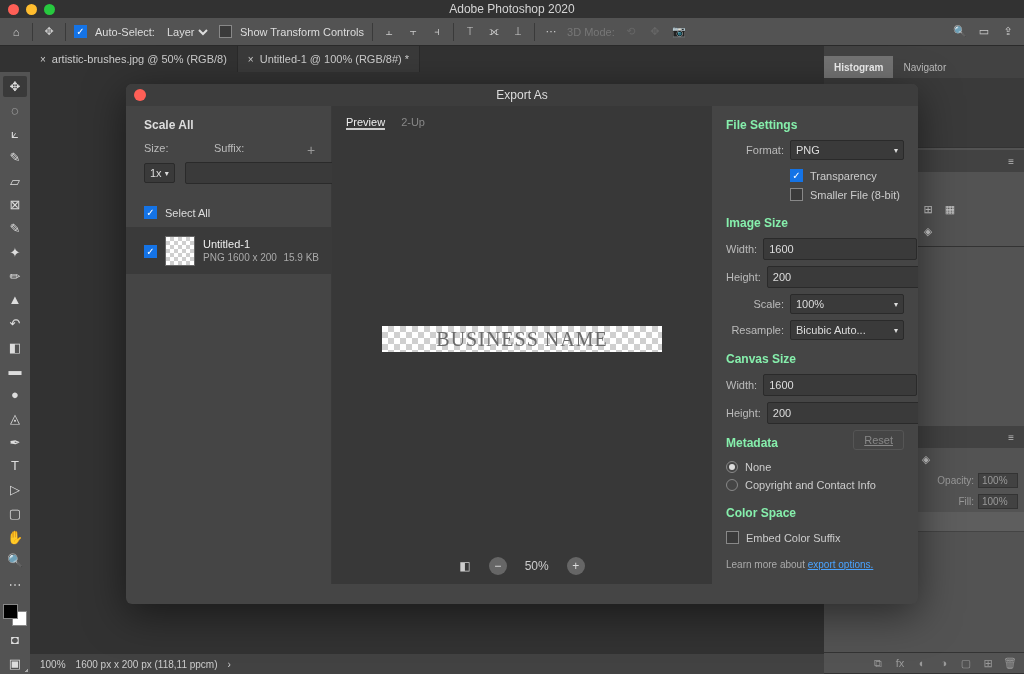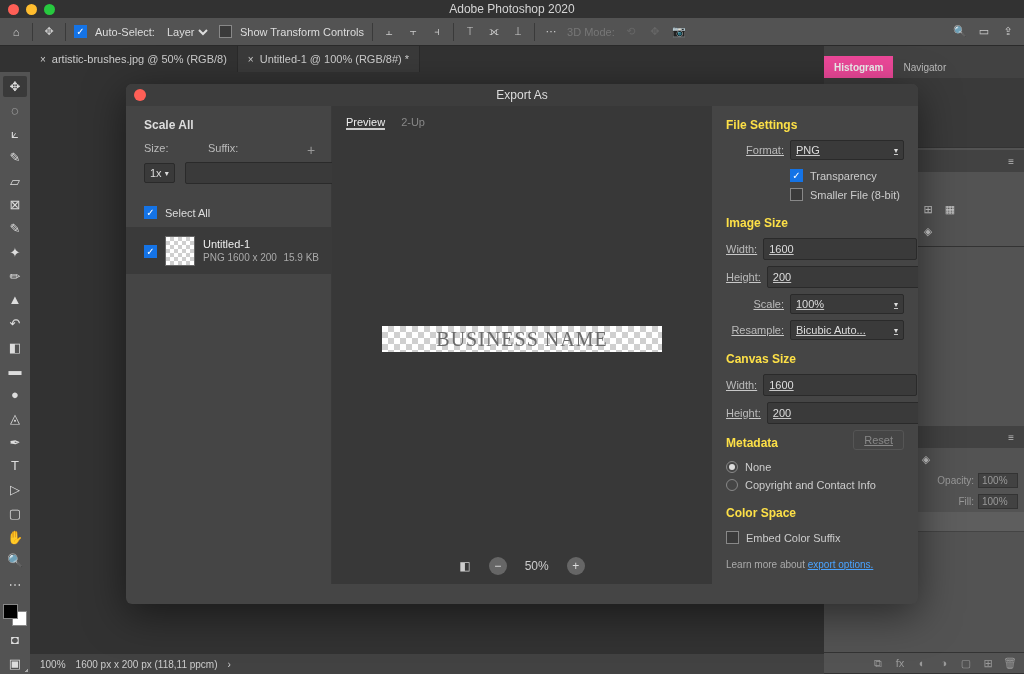--- a/index.html
+++ b/index.html
@@ -30,21 +30,21 @@
 .tool.sel { background: #3a3a3a; }
 .tool-corner { position: absolute; bottom: 2px; right: 2px; width: 0; height: 0; border-left: 3px solid transparent; border-bottom: 3px solid #aaa; }
 .fgbg { width: 24px; height: 24px; position: relative; margin-top: 6px; }
 .fgbg .bg { position: absolute; right: 0; bottom: 0; width: 15px; height: 15px; background: #fff; border: 1px solid #888; }
 .fgbg .fg { position: absolute; left: 0; top: 0; width: 15px; height: 15px; background: #000; border: 1px solid #888; }
 
 
 .right-panels { position: absolute; top: 46px; right: 0; width: 200px; bottom: 0; background: #535353; display: flex; flex-direction: column; }
 .panel-tabs { display: flex; background: #424242; height: 22px; align-items: stretch; }
 .panel-tab { padding: 0 10px; font-size: 10px; display: flex; align-items: center; color: #bbb; }
-.panel-tab.act { background: #ec4899; font-weight: bold; color: #eee; }
+.panel-tab.act { background: #737373; font-weight: bold; color: #eee; }
 .panel-body { background: #535353; border-bottom: 1px solid #333; }
 .panel-icons { display: flex; gap: 6px; padding: 4px 8px; color: #ccc; flex-wrap: wrap; }
 .mini-ico { width: 16px; height: 14px; display: inline-flex; align-items: center; justify-content: center; font-size: 11px; }
 .layer-opt { display: flex; align-items: center; gap: 4px; padding: 3px 6px; font-size: 10px; color: #999; }
 .layer-opt input { width: 40px; background: #424242; border: 1px solid #333; color: #999; font-size: 10px; padding: 1px 3px; }
 .layer-row { background: #5e5e5e; padding: 4px 6px; font-size: 10px; color: #ddd; border-bottom: 1px solid #444; }
 .panel-footer { display: flex; gap: 6px; padding: 3px 6px; justify-content: flex-end; color: #999; font-size: 11px; border-top: 1px solid #333; }
 
 
 .statusbar { position: absolute; bottom: 0; left: 30px; right: 200px; height: 20px; background: #424242; display: flex; align-items: center; padding: 0 10px; gap: 10px; font-size: 10px; color: #ccc; }
@@ -52,21 +52,21 @@
 
 .dialog-overlay { position: absolute; inset: 0; background: rgba(0,0,0,0); }
 .dialog { position: absolute; top: 84px; left: 126px; width: 792px; height: 520px; background: #454545; border-radius: 6px; box-shadow: 0 10px 40px rgba(0,0,0,0.5); display: flex; flex-direction: column; overflow: hidden; }
 .dlg-title { height: 22px; background: #3d3d3d; text-align: center; line-height: 22px; font-size: 12px; color: #ddd; position: relative; }
 .dlg-title .dot { position: absolute; left: 8px; top: 5px; width: 12px; height: 12px; border-radius: 50%; background: #ff5f56; }
 .dlg-body { flex: 1; display: flex; }
 
 
 .dlg-left { width: 206px; background: #454545; padding: 12px 12px 0 18px; display: flex; flex-direction: column; border-right: 1px solid #3a3a3a; }
 .section-label { font-size: 12px; font-weight: 600; color: #ddd; margin-bottom: 10px; }
-.scale-row { display: flex; gap: 14px; margin-bottom: 4px; font-size: 11px; color: #bbb; }
+.scale-row { display: flex; gap: 20px; margin-bottom: 4px; font-size: 11px; color: #bbb; }
 .scale-row .col-size { width: 50px; }
 .scale-row .col-suf { flex: 1; }
 .scale-ctrl { display: flex; gap: 10px; margin-bottom: 14px; align-items: center; }
 .dd { background: #3a3a3a; border: 1px solid #2a2a2a; color: #ddd; font-size: 11px; padding: 3px 5px; border-radius: 2px; display: flex; align-items: center; justify-content: space-between; }
 .dd.small { width: 50px; }
 .txtin { background: #3a3a3a; border: 1px solid #2a2a2a; color: #ddd; font-size: 11px; padding: 3px 5px; border-radius: 2px; flex: 1; height: 22px; }
 .plusbtn { color: #999; font-size: 14px; width: 16px; text-align: center; }
 .selectall { display: flex; align-items: center; gap: 8px; padding: 8px 0; font-size: 11px; color: #ddd; border-bottom: 1px solid #3a3a3a; margin: 0 -12px 0 -18px; padding-left: 18px; }
 .asset-list { margin: 0 -12px 0 -18px; }
 .asset { display: flex; align-items: center; gap: 8px; padding: 8px 12px 8px 18px; background: #3a3a3a; }
@@ -85,22 +85,22 @@
 .prev-tab.act { color: #eee; border-bottom: 2px solid #ccc; }
 .prev-canvas { flex: 1; display: flex; align-items: center; justify-content: center; }
 .artboard { width: 280px; height: 26px; background: repeating-conic-gradient(#cfcfcf 0 25%, #fff 0 50%) 0 0/12px 12px; display: flex; align-items: center; justify-content: center; }
 .artboard span { font-family: Georgia, "Times New Roman", serif; font-size: 20px; letter-spacing: 1px; color: #6b6b6b; font-weight: 500; }
 .prev-footer { height: 36px; display: flex; align-items: center; justify-content: center; gap: 18px; color: #ccc; font-size: 12px; }
 .circ { width: 18px; height: 18px; border-radius: 50%; background: #666; display: inline-flex; align-items: center; justify-content: center; color: #ddd; font-size: 12px; }
 
 
 .dlg-right { width: 206px; background: #454545; padding: 12px 14px; overflow-y: auto; font-size: 11px; }
 .sect { margin-bottom: 12px; }
-.sect h4 { font-size: 12px; font-weight: 600; color: #fde047; margin-bottom: 8px; }
-.frow { display: flex; align-items: center; margin-bottom: 6px; gap: 6px; text-decoration: underline; }
+.sect h4 { font-size: 12px; font-weight: 600; color: #86efac; margin-bottom: 8px; }
+.frow { display: flex; align-items: center; margin-bottom: 6px; gap: 6px; }
 .frow label { width: 58px; text-align: right; color: #bbb; font-size: 11px; }
 .frow .dd, .frow .txtin { flex: 1; }
 .chkrow { display: flex; align-items: center; gap: 7px; padding: 3px 0 3px 64px; color: #ccc; }
 .chkrow.noindent { padding-left: 0; }
 .radio { width: 12px; height: 12px; border-radius: 50%; border: 1px solid #888; display: inline-flex; align-items: center; justify-content: center; }
 .radio.on::after { content: ""; width: 6px; height: 6px; border-radius: 50%; background: #ddd; }
 .dlg-buttons { display: flex; justify-content: flex-end; gap: 10px; padding: 10px 14px; }
 .resetbtn { float: right; font-size: 11px; color: #888; background: none; border: 1px solid #555; padding: 3px 10px; border-radius: 3px; text-decoration: underline; }
 .link { color: #4aa3ff; text-decoration: underline; }
 .learnmore { font-size: 10px; color: #aaa; margin-top: 4px; }

